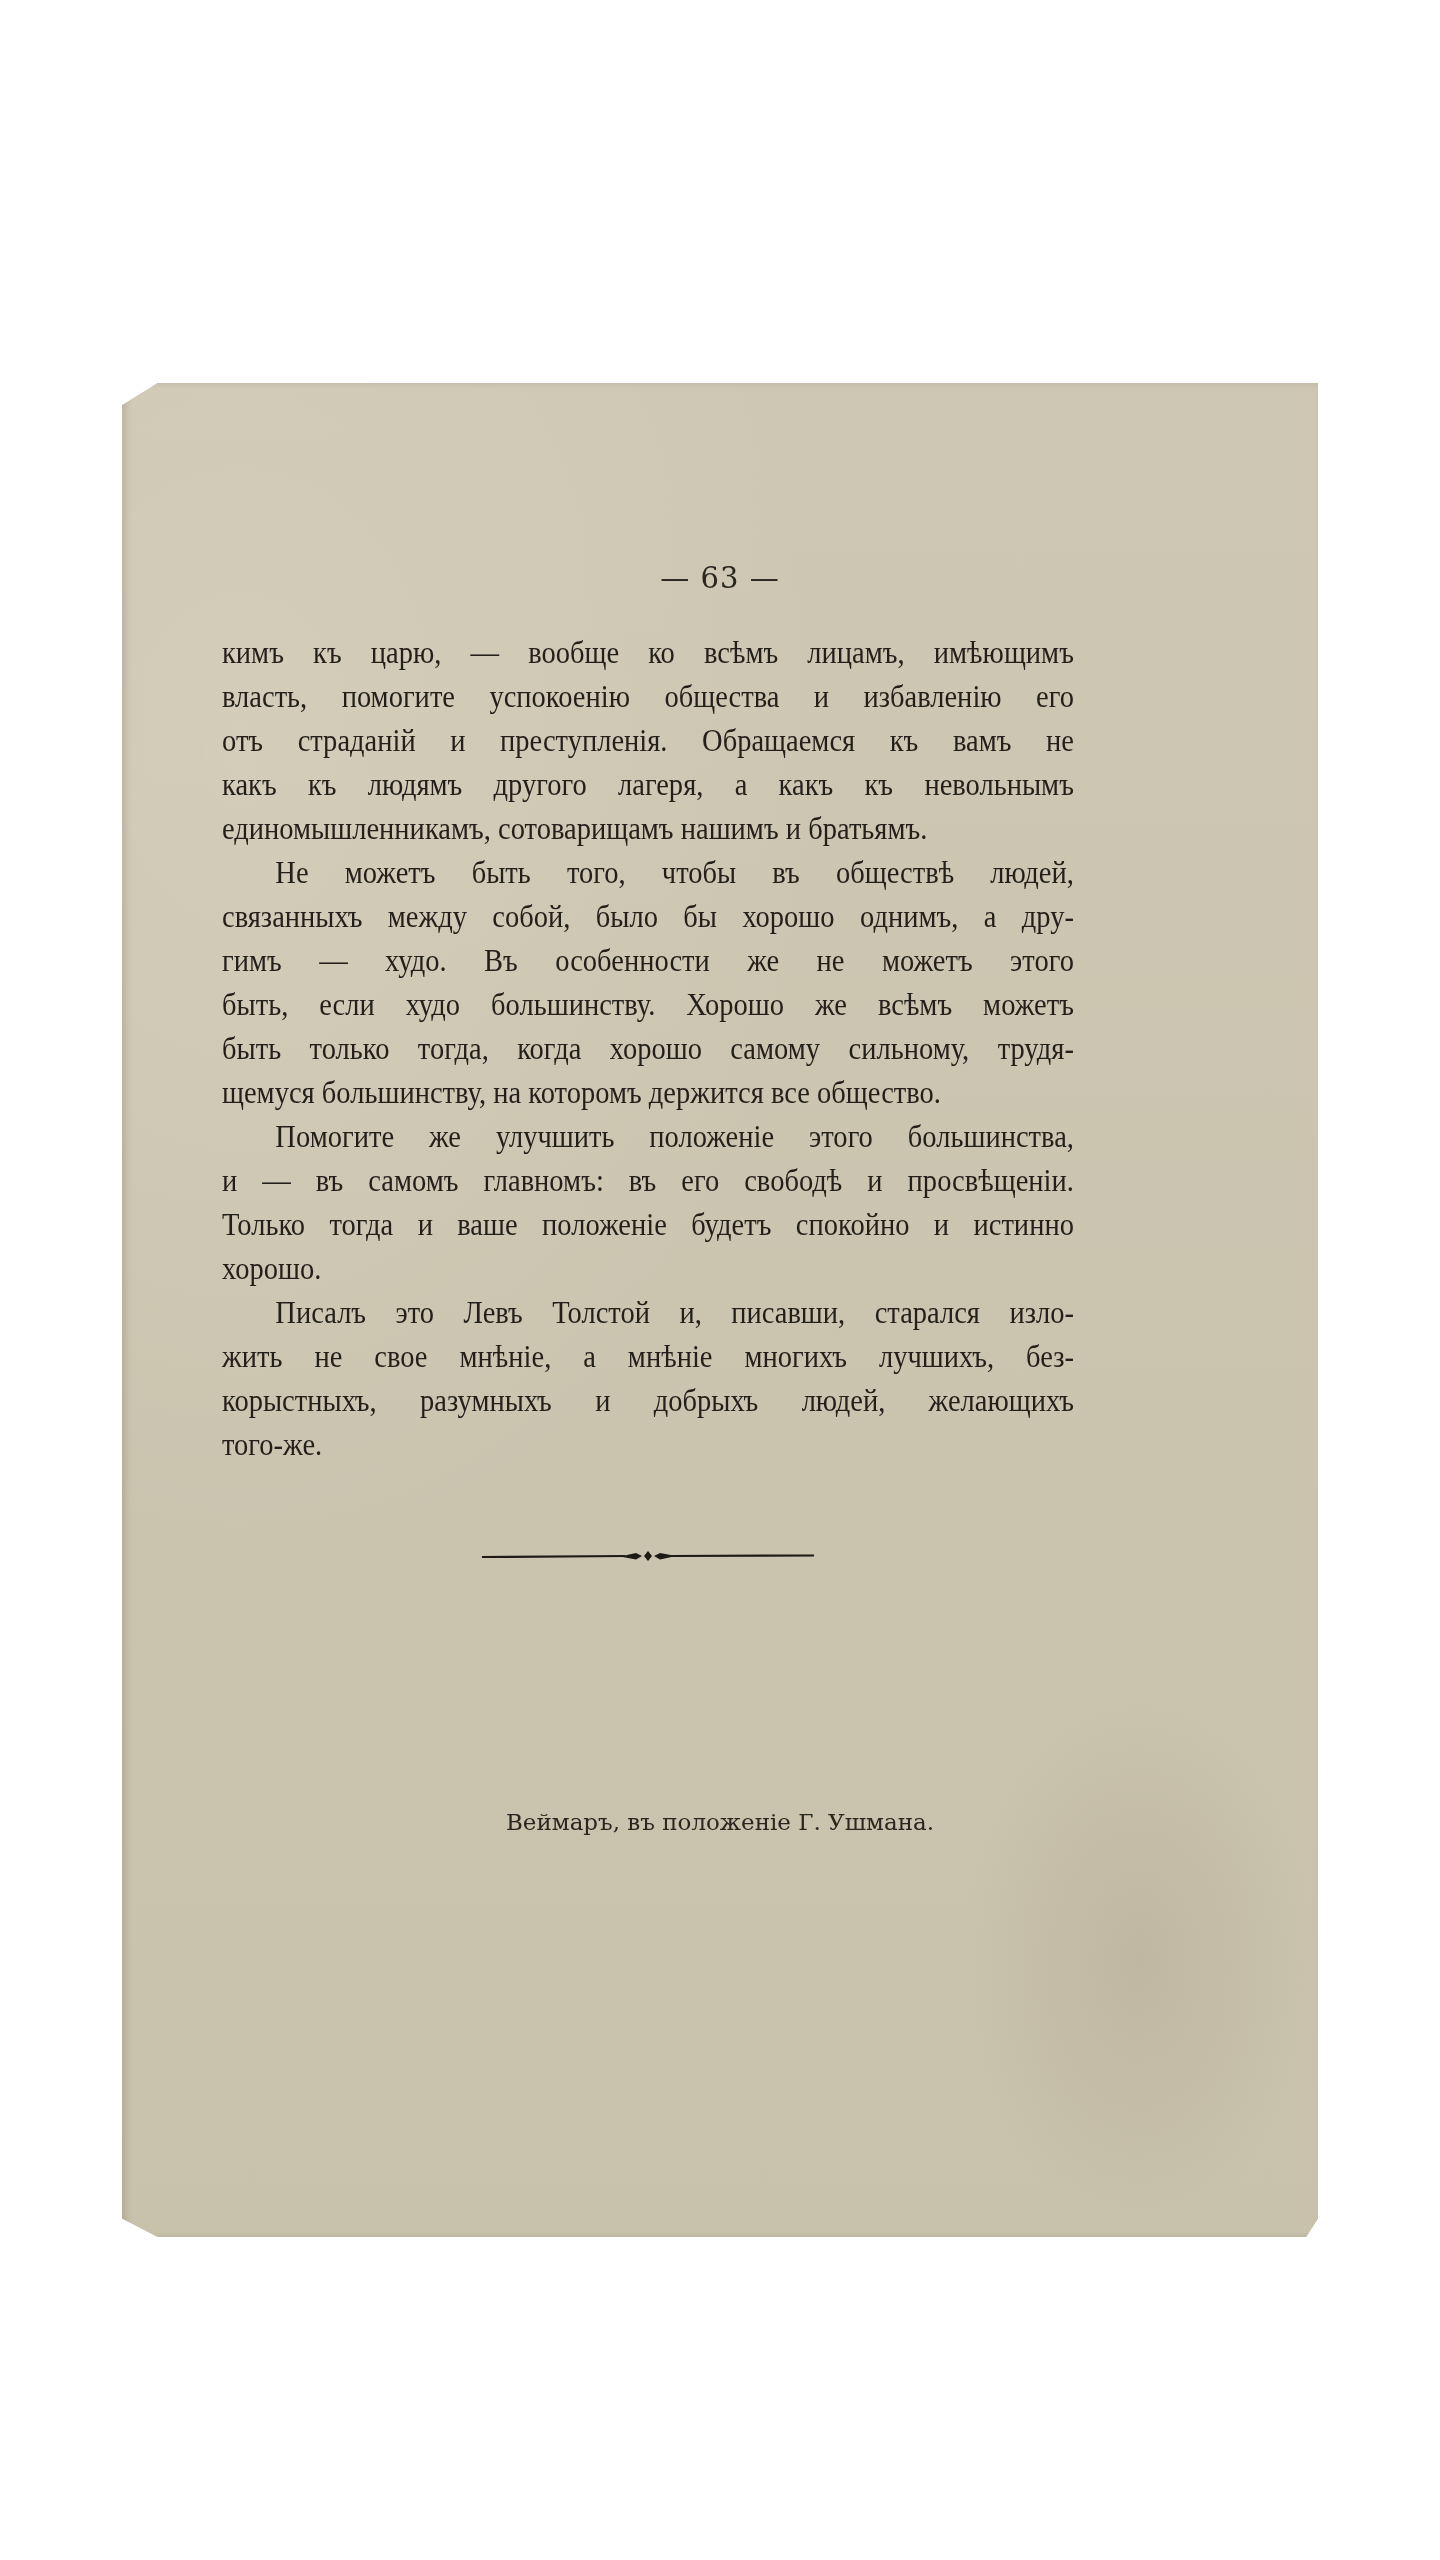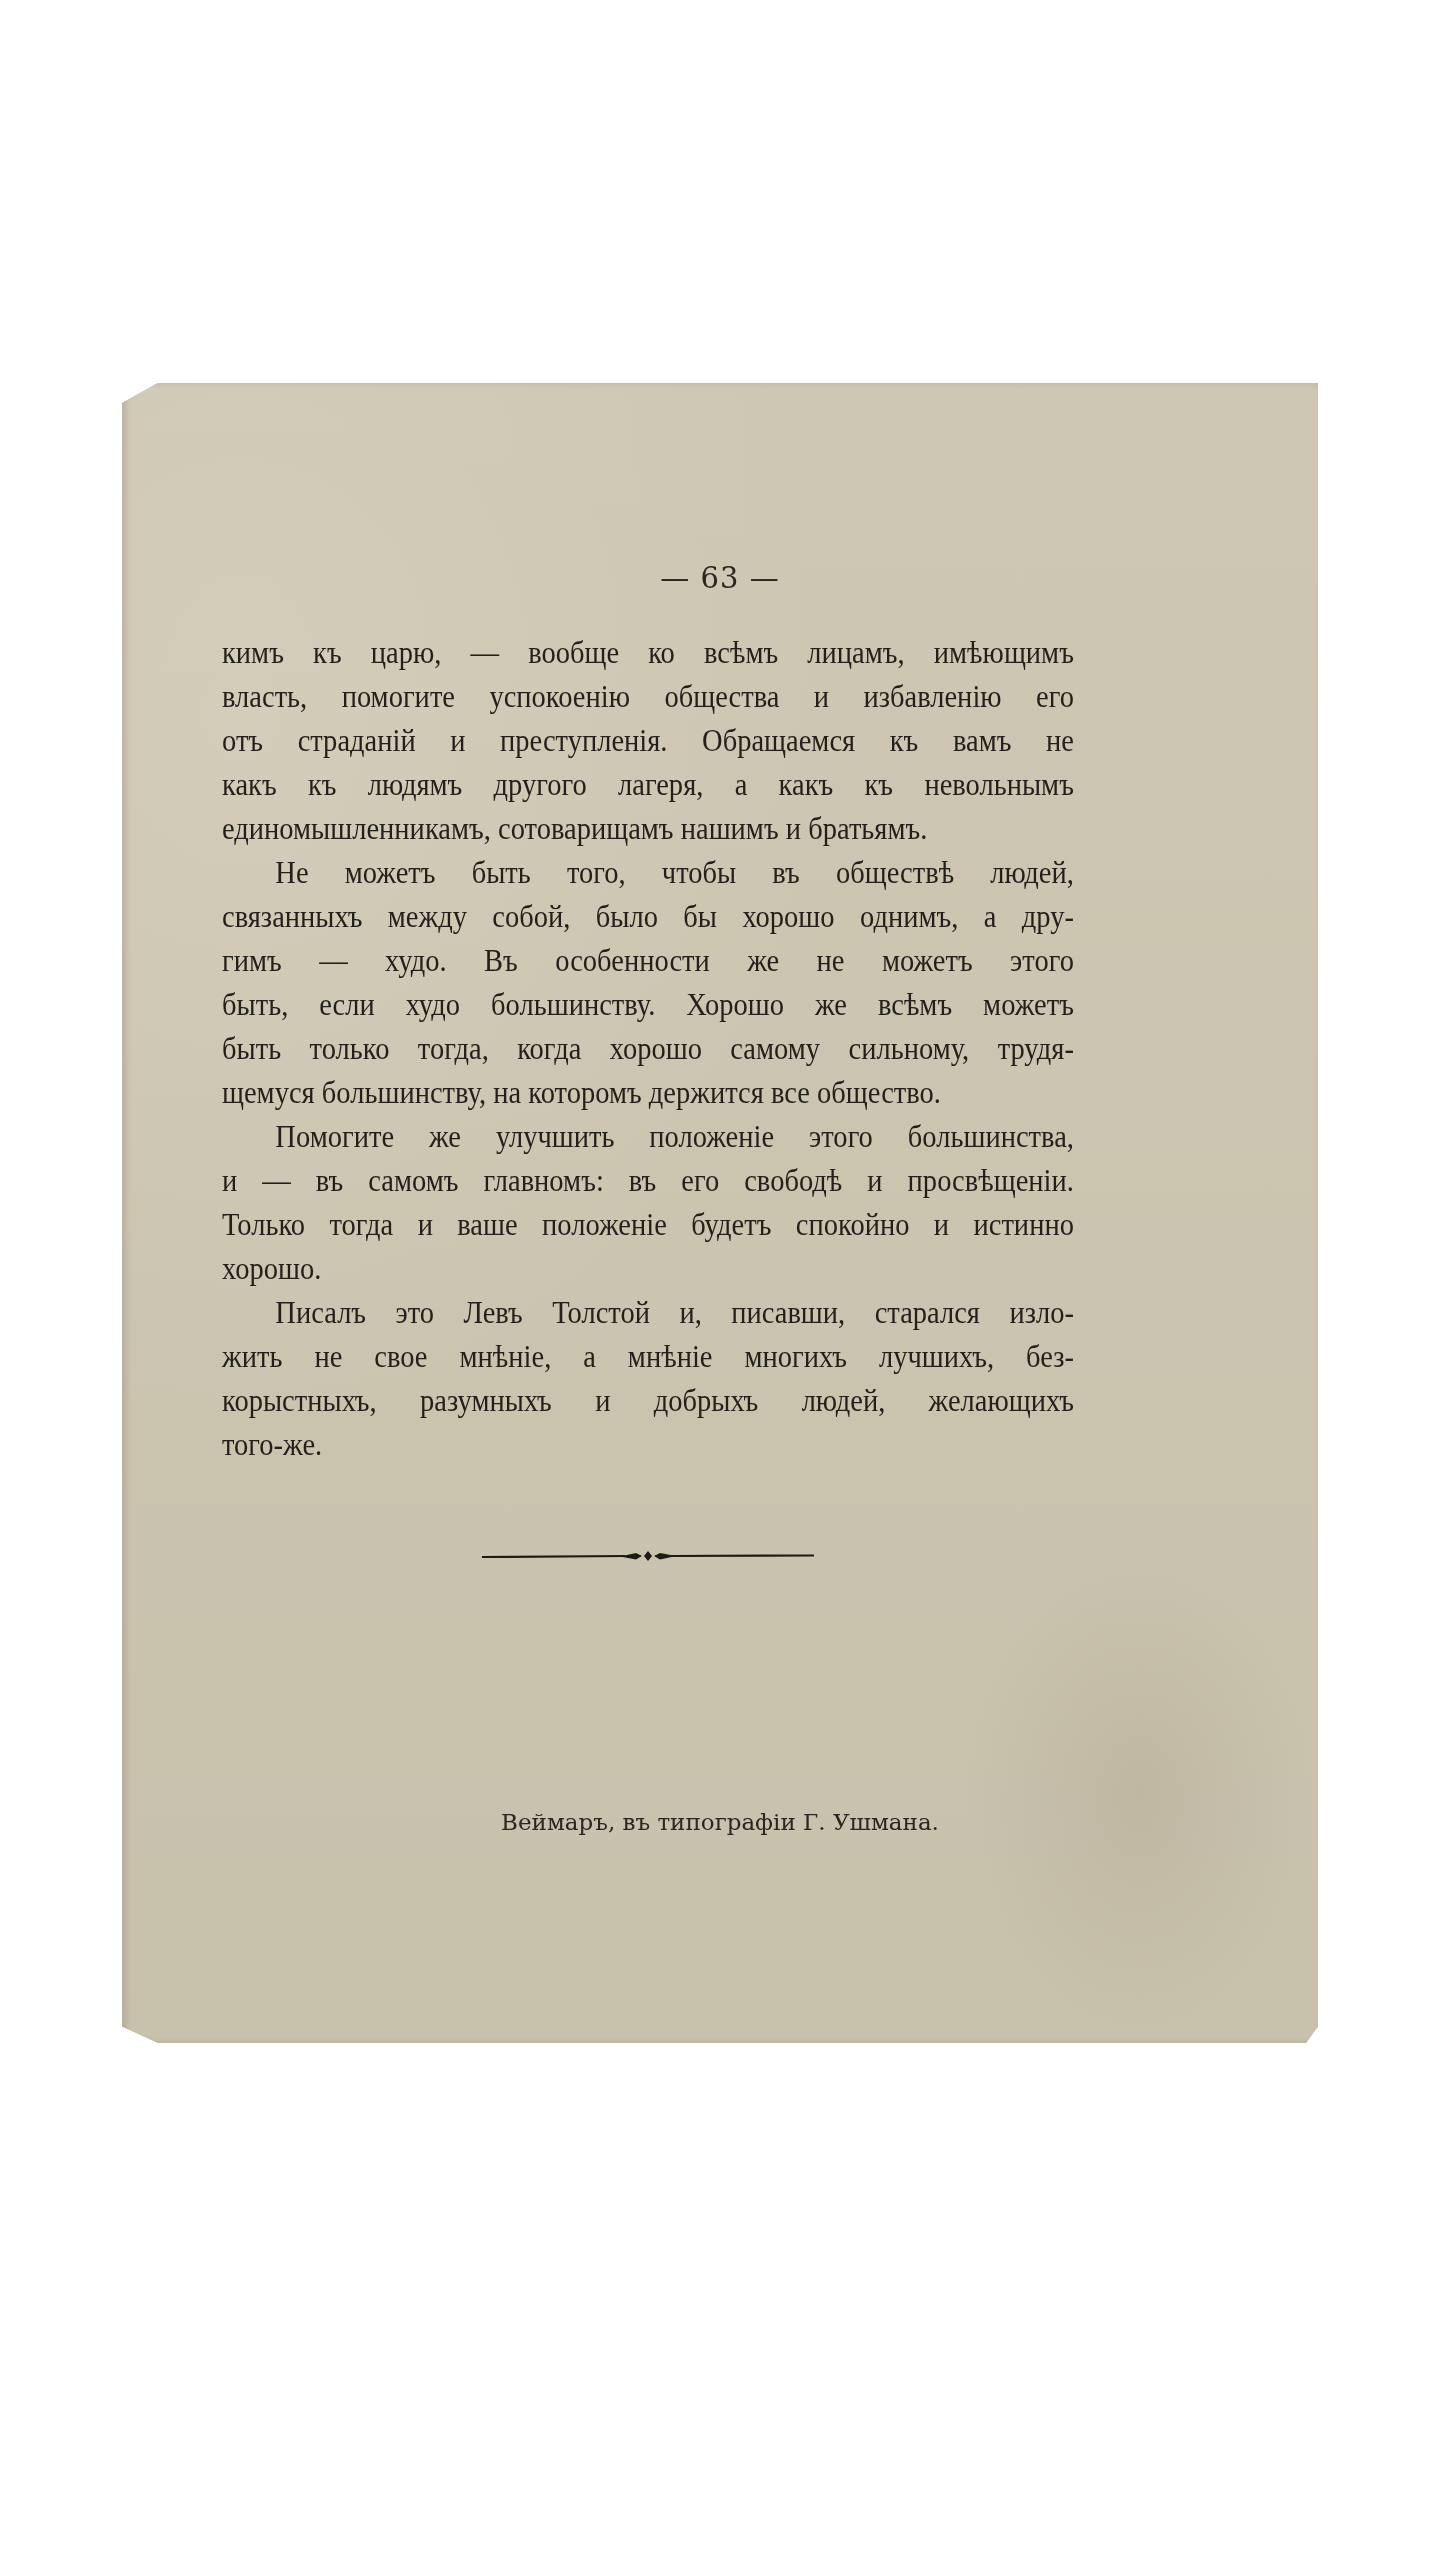--- a/index.html
+++ b/index.html
@@ -1,20 +1,20 @@
 <!DOCTYPE html>
 <html><head>
   <meta charset="utf-8">
   <style>
     html, body { margin: 0; padding: 0; }
     body {
       width: 1440px; height: 2560px; background: #ffffff; position: relative; overflow: hidden;
     }
     .page {
-      position: absolute; left: 122px; top: 383px; width: 1196px; height: 1660px;
+      position: absolute; left: 122px; top: 383px; width: 1196px; height: 1854px;
       background: #cbc4b0;
       background-image:
         radial-gradient(ellipse at 85% 85%, rgba(150,135,110,0.18) 0, rgba(150,135,110,0) 12%),
         radial-gradient(ellipse at 10% 20%, rgba(255,255,245,0.12) 0, rgba(255,255,245,0) 40%),
         linear-gradient(180deg, #cec7b3 0%, #c8c1ac 100%);
       clip-path: polygon(3% 0, 100% 0, 100% 0.3%, 100% 99%, 99% 100%, 3% 100%, 0 99%, 0 1.2%);
       box-shadow: inset 4px 0 6px rgba(120,110,90,0.25);
     }
     .page-number {
       position: absolute; left: 0; right: 0; top: 178px; text-align: center;
@@ -69,15 +69,15 @@
 
   <svg class="ornament" viewBox="0 0 336 16">
     <line x1="2" y1="9" x2="145" y2="8" stroke="#1e1b16" stroke-width="2.2"></line>
     <line x1="191" y1="8" x2="334" y2="7.5" stroke="#1e1b16" stroke-width="2.2"></line>
     <path d="M140 8.5 L156 5 L162 8 L156 11.5 Z" fill="#1e1b16"></path>
     <path d="M164 8 L168 3 L172 8 L168 13 Z" fill="#1e1b16"></path>
     <path d="M196 8 L180 5 L174 8 L180 11.5 Z" fill="#1e1b16"></path>
   </svg>
 
   <div class="imprint">
-    <div>Веймаръ, въ типографіи Г. Ушмана.</div>
+    <div>Веймаръ, въ положеніе Г. Ушмана.</div>
   </div>
 </div>
 
 </body></html>

